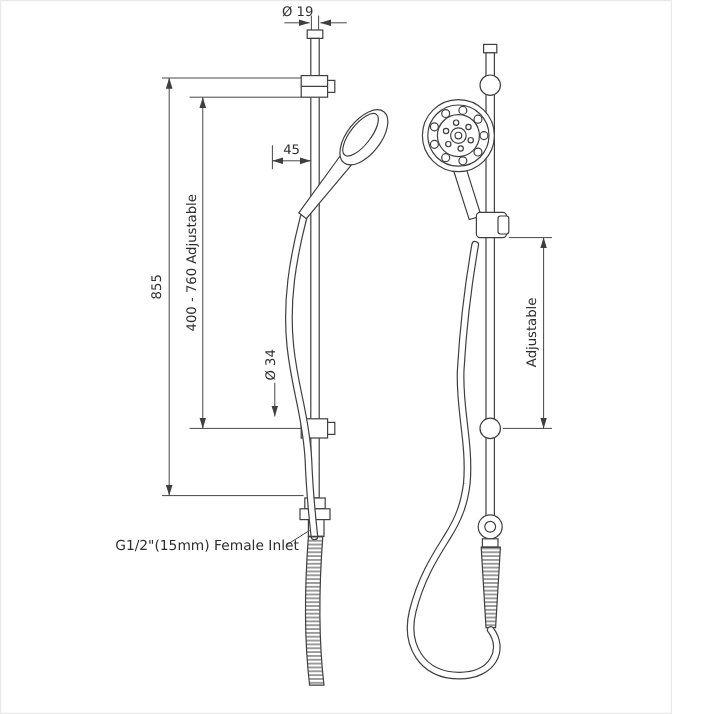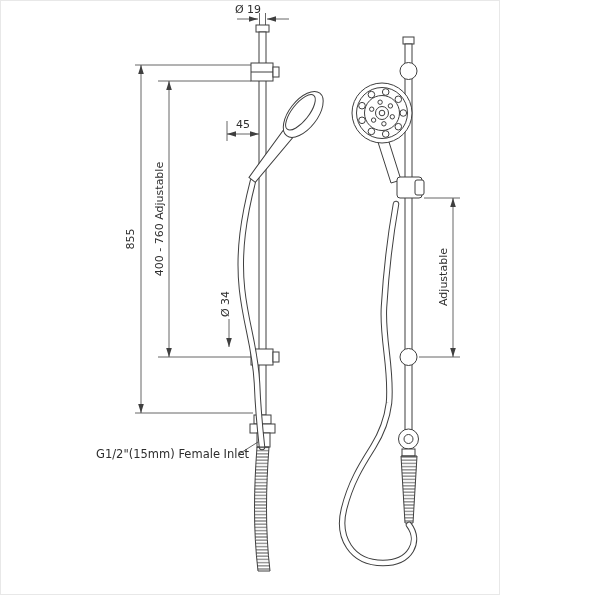--- a/index.html
+++ b/index.html
@@ -1,16 +1,16 @@
 <!DOCTYPE html>
 <html><head>
 <meta charset="utf-8">
 <style>
   html,body{margin:0;padding:0;background:#fff;}
-  .canvas{position:relative;width:500px;height:595px;background:#ffffff;
+  .canvas{position:relative;width:560px;height:595px;background:#ffffff;
           border:1px solid #e8e8e8;box-sizing:border-box;overflow:hidden;
           font-family:"DejaVu Sans", sans-serif;}
   svg{position:absolute;left:0;top:0;}
   .part{fill:#ffffff;stroke:#3f3f3f;stroke-width:1;}
   .ln{stroke:#3f3f3f;stroke-width:1;fill:none;}
   .dim{stroke:#3f3f3f;stroke-width:0.8;fill:none;}
   .hose-o{stroke:#3f3f3f;stroke-width:6.5;fill:none;stroke-linecap:round;}
   .hose-i{stroke:#ffffff;stroke-width:4.5;fill:none;stroke-linecap:round;}
   .rib{fill:url(#ribs);stroke:#3f3f3f;stroke-width:1;}
   text{font-family:"DejaVu Sans", sans-serif;font-size:11.5px;fill:#2e2e2e;}

